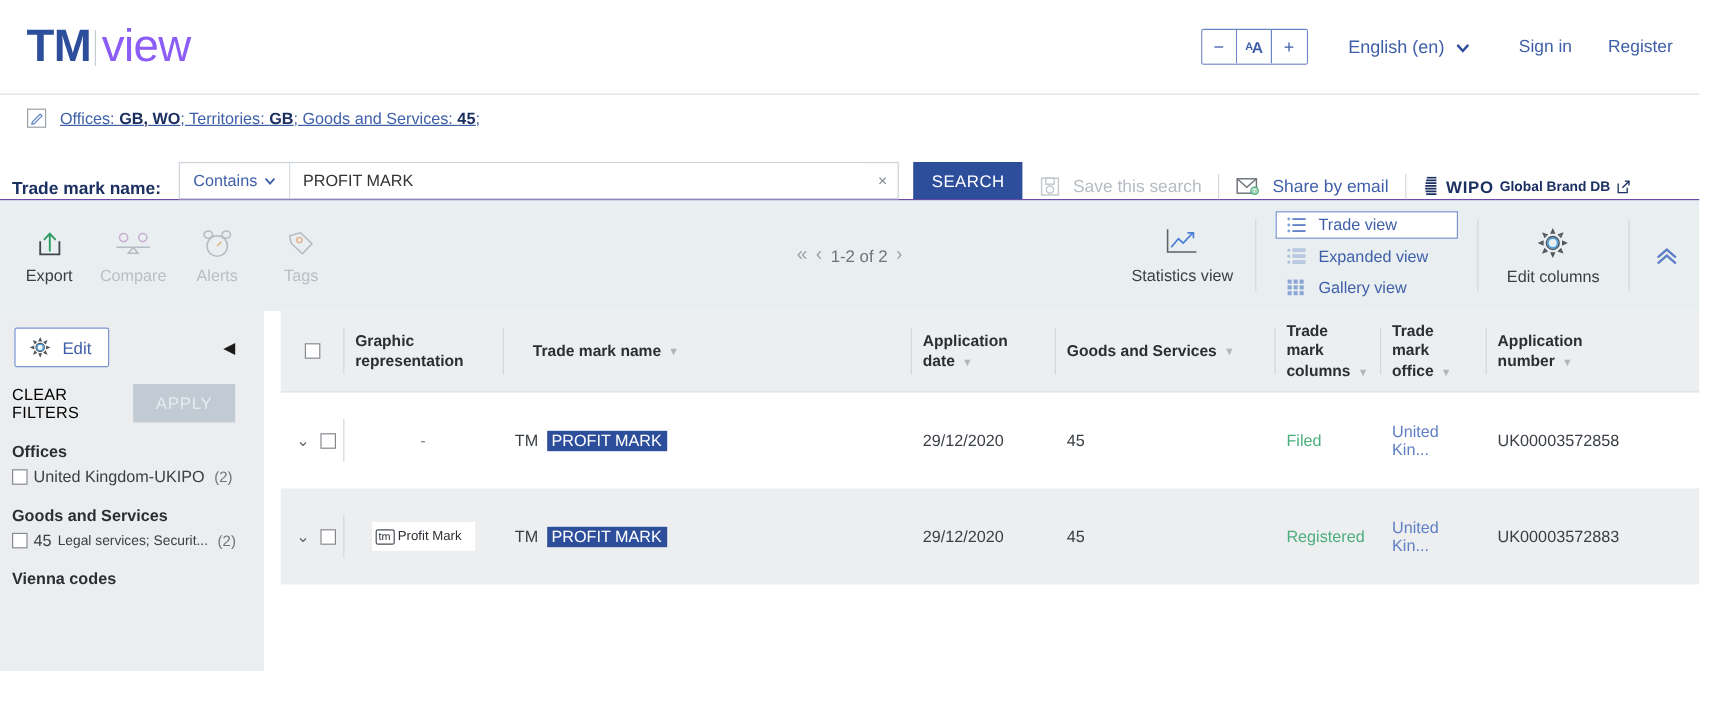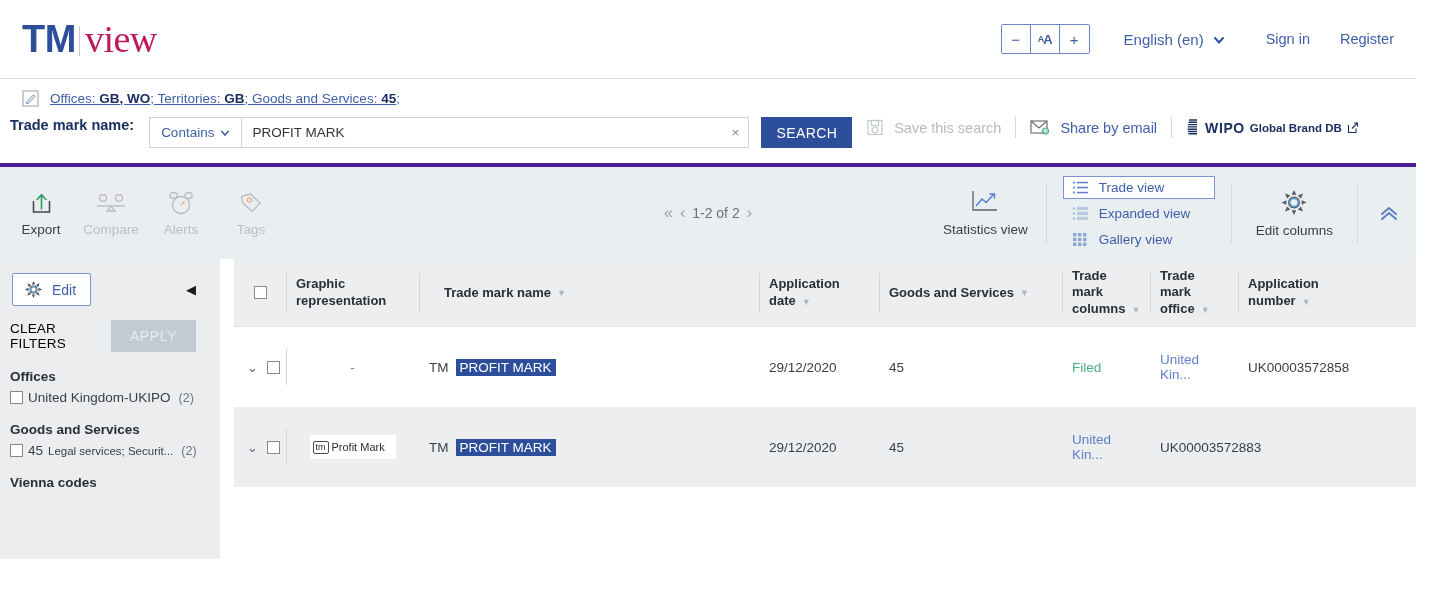--- a/index.html
+++ b/index.html
@@ -19,21 +19,21 @@
     display: flex; align-items: center;
     padding: 0 22px 0 22px;
     background: #fff;
   }
   .logo { font-size: 38px; letter-spacing: -0.5px; display: flex; align-items: baseline; }
   .logo .tm { color: #2d4e9b; font-weight: bold; }
   .logo .divider-bar {
     display: inline-block; width: 1px; height: 30px;
     background: #c7ccd2; margin: 0 5px 0 3px; transform: translateY(4px);
   }
-  .logo .view { color: #be185d; font-weight: 300; font-family: Liberation Serif, serif; }
+  .logo .view { color: #8b5cf6; font-weight: 300; }
   .header-right { margin-left: auto; display: flex; align-items: center; gap: 0; }
 
   .fontsize-group { display: flex; border: 1px solid #6b86c4; border-radius: 2px; overflow: hidden; }
   .fontsize-btn {
     width: 29px; height: 28px; background: #fff; border: none;
     border-right: 1px solid #6b86c4; color: #3e5fa8;
     font-size: 15px; cursor: pointer; display: flex; align-items: center; justify-content: center;
     font-family: "Liberation Sans", sans-serif;
   }
   .fontsize-btn:last-child { border-right: none; }
@@ -49,22 +49,22 @@
   .crumbbar {
     height: 38px; display: flex; align-items: center; padding: 0 22px;
     background: #fff;
   }
   .crumb-edit-icon { width: 17px; height: 17px; margin-right: 11px; flex: none; }
   .crumb-text { font-size: 13.5px; color: #3e5fa8; text-decoration: underline; cursor: pointer; }
   .crumb-text b { color: #1c2f61; }
 
   
   .searchrow {
-    height: 50px; display: flex; align-items: flex-start; padding: 0 18px 0 10px;
-    background: #fff; border-bottom: 4px solid #4c1d95;
+    height: 50px; display: flex; align-items: flex-end; padding: 0 18px 0 10px;
+    background: #fff; border-bottom: 1px solid #4c1d95;
   }
   .tm-label { font-size: 14.5px; font-weight: bold; color: #1c2f61; margin-right: 15px; }
   .searchbox { display: flex; align-items: center; height: 31px; border: 1px solid #cdd3da; background: #fff; }
   .contains {
     display: flex; align-items: center; gap: 6px; padding: 0 11px; height: 100%;
     color: #3e5fa8; font-size: 13.5px; border-right: 1px solid #cdd3da; cursor: pointer; white-space: nowrap;
   }
   .search-input {
     border: none; outline: none; width: 480px; height: 100%;
     padding: 0 10px; font-size: 13.5px; color: #333; font-family: "Liberation Sans", sans-serif;
@@ -586,20 +586,21 @@
             <span class="thumb-badge" data-name="tm-badge-label">tm</span>
             <span class="thumb-text" data-name="trade-mark-image-text">Profit Mark</span>
           </span>
         </div>
         <div class="td c-name" data-name="cell-trade-mark-name">
           <span class="tm-prefix" data-name="trade-mark-type-label">TM</span>
           <span class="hl" data-name="trade-mark-name-value">PROFIT MARK</span>
         </div>
         <div class="td c-appdate" data-name="cell-application-date">29/12/2020</div>
         <div class="td c-goods" data-name="cell-goods-and-services">45</div>
+        <div class="td c-status status-green" data-name="cell-trade-mark-status">Registered</div>
         <div class="td c-office" data-name="cell-trade-mark-office">
           <span class="office-link" data-name="office-link">United Kin...</span>
         </div>
         <div class="td c-appnum" data-name="cell-application-number">UK00003572883</div>
       </div>
     </div>
   </div>
 </div>
 
 </body></html>

